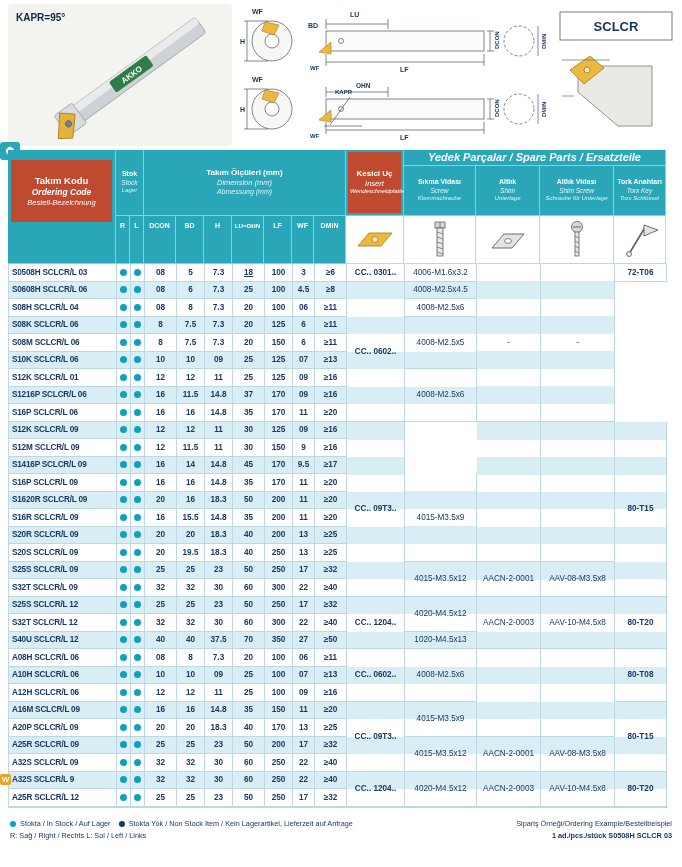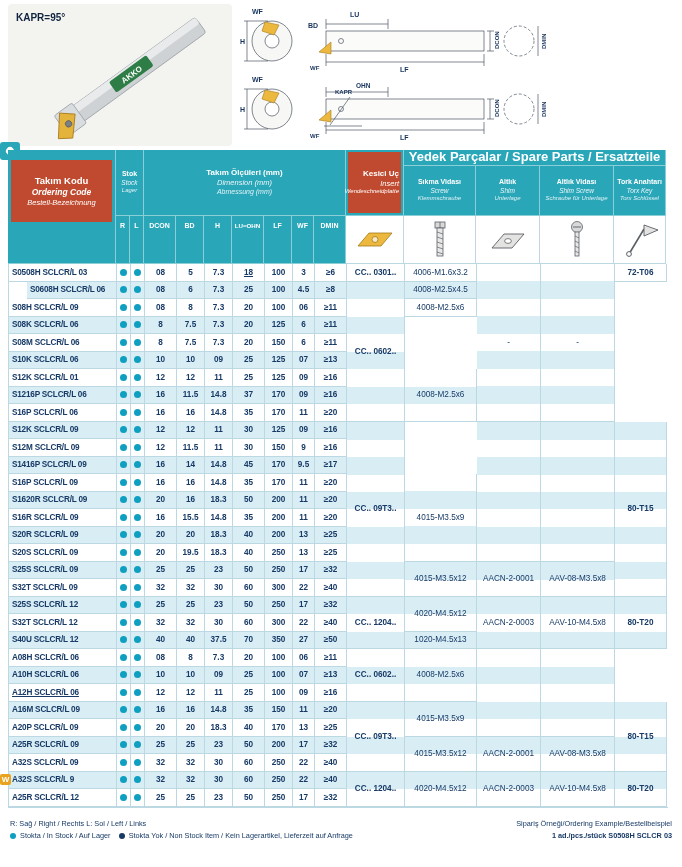--- a/index.html
+++ b/index.html
@@ -33,23 +33,23 @@
   .rb2{font-size:8.5px;font-weight:bold;font-style:italic;}
   .rb3{font-size:7.5px;font-style:italic;}
   .t1{font-size:8px;font-weight:bold;}
   .t2{font-size:7.5px;font-style:italic;color:rgba(255,255,255,.9);}
   .t3{font-size:7px;font-style:italic;color:rgba(255,255,255,.85);}
   .s1{font-size:7px;font-weight:bold;}
   .s2{font-size:6.5px;font-style:italic;color:rgba(255,255,255,.9);}
   .s3{font-size:6px;font-style:italic;color:rgba(255,255,255,.85);}
   .lab{font-size:7px;font-weight:bold;align-items:center;justify-content:flex-start;padding-top:6px;}
   .lab.small{font-size:6.2px;}
-  .spare-title{font-size:13px;font-weight:bold;}
+  .spare-title{font-size:11px;font-style:italic;font-weight:bold;}
   .insert-h{padding:2px;}
-  .insert-h .red-box{height:100%;align-items:flex-end;}
+  .insert-h .red-box{height:100%;}
   .ih1{font-size:8px;font-weight:bold;}
   .ih2{font-size:7.5px;font-style:italic;}
   .ih3{font-size:6px;font-style:italic;}
 
   .tbody{display:grid;grid-template-columns:var(--cols);grid-template-rows:repeat(31,17.5px);
          border-left:1px solid var(--grid-line);border-bottom:1px solid var(--grid-line);}
   .cell{border-right:1px solid var(--grid-line);border-bottom:1px solid var(--grid-line);
         display:flex;align-items:center;justify-content:center;font-size:8.2px;background:#fff;overflow:hidden;}
   .cell.alt{background:var(--row-alt);}
   .cell.code{justify-content:flex-start;padding-left:3px;font-weight:bold;letter-spacing:-0.2px;}
@@ -161,20 +161,33 @@
         <text x="162" y="136">LF</text>
         <text x="72" y="134" font-size="6">WF</text>
         <text font-size="6" transform="translate(261,45) rotate(-90)">DCON</text>
         <text font-size="6" transform="translate(308,45) rotate(-90)">DMIN</text>
         <text font-size="6" transform="translate(261,113) rotate(-90)">DCON</text>
         <text font-size="6" transform="translate(308,113) rotate(-90)">DMIN</text>
       </g>
     </svg>
   </div>
 
+  <div class="panel panel-sclcr">
+    <svg width="116" height="142" viewBox="0 0 116 142">
+      <rect x="2" y="8" width="112" height="28" fill="#ffffff" stroke="#666a6e" stroke-width="0.9"></rect>
+      <text x="58" y="27" text-anchor="middle" font-size="13" font-weight="bold" fill="#17335c">SCLCR</text>
+      <g stroke="#777b7f" stroke-width="0.8">
+        <polygon points="20,62 94,62 94,122 60,122 20,88" fill="#e9e9e6"></polygon>
+        <polygon points="12,66 32,52 46,64 26,80" fill="#ecb93e" stroke="#a5791c"></polygon>
+        <circle cx="29" cy="66" r="3" fill="#f7e9c6" stroke="#a5791c"></circle>
+        <line x1="4" y1="56" x2="52" y2="56" fill="none"></line>
+        <line x1="4" y1="92" x2="16" y2="92" fill="none"></line>
+      </g>
+    </svg>
+  </div>
 </div>
 
 <div class="tab-icon">
     <div class="glyph"></div>
   </div>
 
 <div class="table-wrap">
   <div class="thead">
 
     <div class="h-cell code-h" style="grid-column:1;grid-row:1/4">
@@ -293,35 +306,35 @@
       <div class="cell" style="grid-area: 1 / 3;">
         <span class="dot"></span>
       </div>
       <div class="cell num" style="grid-area: 1 / 4;">08</div>
       <div class="cell num" style="grid-area: 1 / 5;">5</div>
       <div class="cell num" style="grid-area: 1 / 6;">7.3</div>
       <div class="cell num" style="grid-area: 1 / 7; text-decoration: underline;">18</div>
       <div class="cell num" style="grid-area: 1 / 8;">100</div>
       <div class="cell num" style="grid-area: 1 / 9;">3</div>
       <div class="cell num" style="grid-area: 1 / 10;">≥6</div>
-      <div class="cell code alt" style="grid-area: 2 / 1; margin-left: 18px;">S0608H SCLCR/L 06</div>
+      <div class="cell code alt" style="grid-area: 2 / 1;">S0608H SCLCR/L 06</div>
       <div class="cell alt" style="grid-area: 2 / 2;">
         <span class="dot"></span>
       </div>
       <div class="cell alt" style="grid-area: 2 / 3;">
         <span class="dot"></span>
       </div>
       <div class="cell num alt" style="grid-area: 2 / 4;">08</div>
       <div class="cell num alt" style="grid-area: 2 / 5;">6</div>
       <div class="cell num alt" style="grid-area: 2 / 6;">7.3</div>
       <div class="cell num alt" style="grid-area: 2 / 7;">25</div>
       <div class="cell num alt" style="grid-area: 2 / 8;">100</div>
       <div class="cell num alt" style="grid-area: 2 / 9;">4.5</div>
       <div class="cell num alt" style="grid-area: 2 / 10;">≥8</div>
-      <div class="cell code" style="grid-area: 3 / 1;">S08H SCLCR/L 09</div>
+      <div class="cell code" style="grid-area: 3 / 1;">S08H SCLCR/L 04</div>
       <div class="cell" style="grid-area: 3 / 2;">
         <span class="dot"></span>
       </div>
       <div class="cell" style="grid-area: 3 / 3;">
         <span class="dot"></span>
       </div>
       <div class="cell num" style="grid-area: 3 / 4;">08</div>
       <div class="cell num" style="grid-area: 3 / 5;">8</div>
       <div class="cell num" style="grid-area: 3 / 6;">7.3</div>
       <div class="cell num" style="grid-area: 3 / 7;">20</div>
@@ -615,21 +628,21 @@
       <div class="cell alt" style="grid-area: 24 / 3;">
         <span class="dot"></span>
       </div>
       <div class="cell num alt" style="grid-area: 24 / 4;">10</div>
       <div class="cell num alt" style="grid-area: 24 / 5;">10</div>
       <div class="cell num alt" style="grid-area: 24 / 6;">09</div>
       <div class="cell num alt" style="grid-area: 24 / 7;">25</div>
       <div class="cell num alt" style="grid-area: 24 / 8;">100</div>
       <div class="cell num alt" style="grid-area: 24 / 9;">07</div>
       <div class="cell num alt" style="grid-area: 24 / 10;">≥13</div>
-      <div class="cell code" style="grid-area: 25 / 1; text-decoration: underline;">A12H SCLCR/L 06</div>
+      <div class="cell code" style="grid-area: 25 / 1;">A12H SCLCR/L 06</div>
       <div class="cell" style="grid-area: 25 / 2;">
         <span class="dot"></span>
       </div>
       <div class="cell" style="grid-area: 25 / 3;">
         <span class="dot"></span>
       </div>
       <div class="cell num" style="grid-area: 25 / 4;">12</div>
       <div class="cell num" style="grid-area: 25 / 5;">12</div>
       <div class="cell num" style="grid-area: 25 / 6;">11</div>
       <div class="cell num" style="grid-area: 25 / 7;">25</div>
@@ -723,20 +736,21 @@
       <div class="cell merged strong" style="grid-area: 1 / 11 / span 1; background: rgb(255, 255, 255);">CC.. 0301..</div>
       <div class="cell merged strong" style="grid-area: 2 / 11 / span 8; background: repeating-linear-gradient(rgb(217, 237, 245) 0px, rgb(217, 237, 245) 17.5px, rgb(255, 255, 255) 17.5px, rgb(255, 255, 255) 35px);">CC.. 0602..</div>
       <div class="cell merged strong" style="grid-area: 10 / 11 / span 10; background: repeating-linear-gradient(rgb(217, 237, 245) 0px, rgb(217, 237, 245) 17.5px, rgb(255, 255, 255) 17.5px, rgb(255, 255, 255) 35px);">CC.. 09T3..</div>
       <div class="cell merged strong" style="grid-area: 20 / 11 / span 3; background: repeating-linear-gradient(rgb(217, 237, 245) 0px, rgb(217, 237, 245) 17.5px, rgb(255, 255, 255) 17.5px, rgb(255, 255, 255) 35px);">CC.. 1204..</div>
       <div class="cell merged strong" style="grid-area: 23 / 11 / span 3; background: repeating-linear-gradient(rgb(255, 255, 255) 0px, rgb(255, 255, 255) 17.5px, rgb(217, 237, 245) 17.5px, rgb(217, 237, 245) 35px);">CC.. 0602..</div>
       <div class="cell merged strong" style="grid-area: 26 / 11 / span 4; background: repeating-linear-gradient(rgb(217, 237, 245) 0px, rgb(217, 237, 245) 17.5px, rgb(255, 255, 255) 17.5px, rgb(255, 255, 255) 35px);">CC.. 09T3..</div>
       <div class="cell merged strong" style="grid-area: 30 / 11 / span 2; background: repeating-linear-gradient(rgb(217, 237, 245) 0px, rgb(217, 237, 245) 17.5px, rgb(255, 255, 255) 17.5px, rgb(255, 255, 255) 35px);">CC.. 1204..</div>
       <div class="cell merged" style="grid-area: 1 / 12 / span 1; background: rgb(255, 255, 255);">4006-M1.6x3.2</div>
       <div class="cell merged" style="grid-area: 2 / 12 / span 1; background: rgb(217, 237, 245);">4008-M2.5x4.5</div>
       <div class="cell merged" style="grid-area: 3 / 12 / span 1; background: rgb(255, 255, 255);">4008-M2.5x6</div>
+      <div class="cell merged" style="grid-area: 4 / 12 / span 3; background: repeating-linear-gradient(rgb(217, 237, 245) 0px, rgb(217, 237, 245) 17.5px, rgb(255, 255, 255) 17.5px, rgb(255, 255, 255) 35px);">4008-M2.5x5</div>
       <div class="cell merged" style="grid-area: 7 / 12 / span 3; background: repeating-linear-gradient(rgb(255, 255, 255) 0px, rgb(255, 255, 255) 17.5px, rgb(217, 237, 245) 17.5px, rgb(217, 237, 245) 35px);">4008-M2.5x6</div>
       <div class="cell merged" style="grid-area: 13 / 12 / span 5; background: repeating-linear-gradient(rgb(255, 255, 255) 0px, rgb(255, 255, 255) 17.5px, rgb(217, 237, 245) 17.5px, rgb(217, 237, 245) 35px);">4015-M3.5x9</div>
       <div class="cell merged" style="grid-area: 18 / 12 / span 2; background: repeating-linear-gradient(rgb(217, 237, 245) 0px, rgb(217, 237, 245) 17.5px, rgb(255, 255, 255) 17.5px, rgb(255, 255, 255) 35px);">4015-M3.5x12</div>
       <div class="cell merged" style="grid-area: 20 / 12 / span 2; background: repeating-linear-gradient(rgb(217, 237, 245) 0px, rgb(217, 237, 245) 17.5px, rgb(255, 255, 255) 17.5px, rgb(255, 255, 255) 35px);">4020-M4.5x12</div>
       <div class="cell merged" style="grid-area: 22 / 12 / span 1; background: rgb(217, 237, 245);">1020-M4.5x13</div>
       <div class="cell merged" style="grid-area: 23 / 12 / span 3; background: repeating-linear-gradient(rgb(255, 255, 255) 0px, rgb(255, 255, 255) 17.5px, rgb(217, 237, 245) 17.5px, rgb(217, 237, 245) 35px);">4008-M2.5x6</div>
       <div class="cell merged" style="grid-area: 26 / 12 / span 2; background: repeating-linear-gradient(rgb(217, 237, 245) 0px, rgb(217, 237, 245) 17.5px, rgb(255, 255, 255) 17.5px, rgb(255, 255, 255) 35px);">4015-M3.5x9</div>
       <div class="cell merged" style="grid-area: 28 / 12 / span 2; background: repeating-linear-gradient(rgb(217, 237, 245) 0px, rgb(217, 237, 245) 17.5px, rgb(255, 255, 255) 17.5px, rgb(255, 255, 255) 35px);">4015-M3.5x12</div>
       <div class="cell merged" style="grid-area: 30 / 12 / span 2; background: repeating-linear-gradient(rgb(217, 237, 245) 0px, rgb(217, 237, 245) 17.5px, rgb(255, 255, 255) 17.5px, rgb(255, 255, 255) 35px);">4020-M4.5x12</div>
       <div class="cell merged" style="grid-area: 1 / 13 / span 9; background: repeating-linear-gradient(rgb(255, 255, 255) 0px, rgb(255, 255, 255) 17.5px, rgb(217, 237, 245) 17.5px, rgb(217, 237, 245) 35px);">-</div>
@@ -749,37 +763,38 @@
       <div class="cell merged" style="grid-area: 1 / 14 / span 9; background: repeating-linear-gradient(rgb(255, 255, 255) 0px, rgb(255, 255, 255) 17.5px, rgb(217, 237, 245) 17.5px, rgb(217, 237, 245) 35px);">-</div>
       <div class="cell merged" style="grid-area: 10 / 14 / span 8; background: repeating-linear-gradient(rgb(217, 237, 245) 0px, rgb(217, 237, 245) 17.5px, rgb(255, 255, 255) 17.5px, rgb(255, 255, 255) 35px);"></div>
       <div class="cell merged" style="grid-area: 18 / 14 / span 2; background: repeating-linear-gradient(rgb(217, 237, 245) 0px, rgb(217, 237, 245) 17.5px, rgb(255, 255, 255) 17.5px, rgb(255, 255, 255) 35px);">AAV-08-M3.5x8</div>
       <div class="cell merged" style="grid-area: 20 / 14 / span 3; background: repeating-linear-gradient(rgb(217, 237, 245) 0px, rgb(217, 237, 245) 17.5px, rgb(255, 255, 255) 17.5px, rgb(255, 255, 255) 35px);">AAV-10-M4.5x8</div>
       <div class="cell merged" style="grid-area: 23 / 14 / span 5; background: repeating-linear-gradient(rgb(255, 255, 255) 0px, rgb(255, 255, 255) 17.5px, rgb(217, 237, 245) 17.5px, rgb(217, 237, 245) 35px);"></div>
       <div class="cell merged" style="grid-area: 28 / 14 / span 2; background: repeating-linear-gradient(rgb(217, 237, 245) 0px, rgb(217, 237, 245) 17.5px, rgb(255, 255, 255) 17.5px, rgb(255, 255, 255) 35px);">AAV-08-M3.5x8</div>
       <div class="cell merged" style="grid-area: 30 / 14 / span 2; background: repeating-linear-gradient(rgb(217, 237, 245) 0px, rgb(217, 237, 245) 17.5px, rgb(255, 255, 255) 17.5px, rgb(255, 255, 255) 35px);">AAV-10-M4.5x8</div>
       <div class="cell merged strong" style="grid-area: 1 / 15 / span 1; background: rgb(255, 255, 255);">72-T06</div>
       <div class="cell merged strong" style="grid-area: 10 / 15 / span 10; background: repeating-linear-gradient(rgb(217, 237, 245) 0px, rgb(217, 237, 245) 17.5px, rgb(255, 255, 255) 17.5px, rgb(255, 255, 255) 35px);">80-T15</div>
       <div class="cell merged strong" style="grid-area: 20 / 15 / span 3; background: repeating-linear-gradient(rgb(217, 237, 245) 0px, rgb(217, 237, 245) 17.5px, rgb(255, 255, 255) 17.5px, rgb(255, 255, 255) 35px);">80-T20</div>
+      <div class="cell merged strong" style="grid-area: 23 / 15 / span 3; background: repeating-linear-gradient(rgb(255, 255, 255) 0px, rgb(255, 255, 255) 17.5px, rgb(217, 237, 245) 17.5px, rgb(217, 237, 245) 35px);">80-T08</div>
       <div class="cell merged strong" style="grid-area: 26 / 15 / span 4; background: repeating-linear-gradient(rgb(217, 237, 245) 0px, rgb(217, 237, 245) 17.5px, rgb(255, 255, 255) 17.5px, rgb(255, 255, 255) 35px);">80-T15</div>
       <div class="cell merged strong" style="grid-area: 30 / 15 / span 2; background: repeating-linear-gradient(rgb(217, 237, 245) 0px, rgb(217, 237, 245) 17.5px, rgb(255, 255, 255) 17.5px, rgb(255, 255, 255) 35px);">80-T20</div>
     </div>
 </div>
 
 <div class="w-badge">W</div>
 
 <div class="footer">
   <div class="footer-row">
     <div class="f-left">
-      <div>R: Sağ / Right / Rechts     L: Sol / Left / Links</div>
       <div>
         <span class="legend-dot in"></span>
         <span>Stokta / In Stock / Auf Lager</span>
         &nbsp;&nbsp;
         <span class="legend-dot out"></span>
         <span>Stokta Yok / Non Stock Item / Kein Lagerartikel, Lieferzeit auf Anfrage</span>
       </div>
+      <div>R: Sağ / Right / Rechts     L: Sol / Left / Links</div>
     </div>
     <div class="f-right">
       <div>Sipariş Örneği/Ordering Example/Bestellbeispiel</div>
       <div class="bold">1 ad./pcs./stück S0508H SCLCR 03</div>
     </div>
   </div>
 </div>
 
 </body></html>

